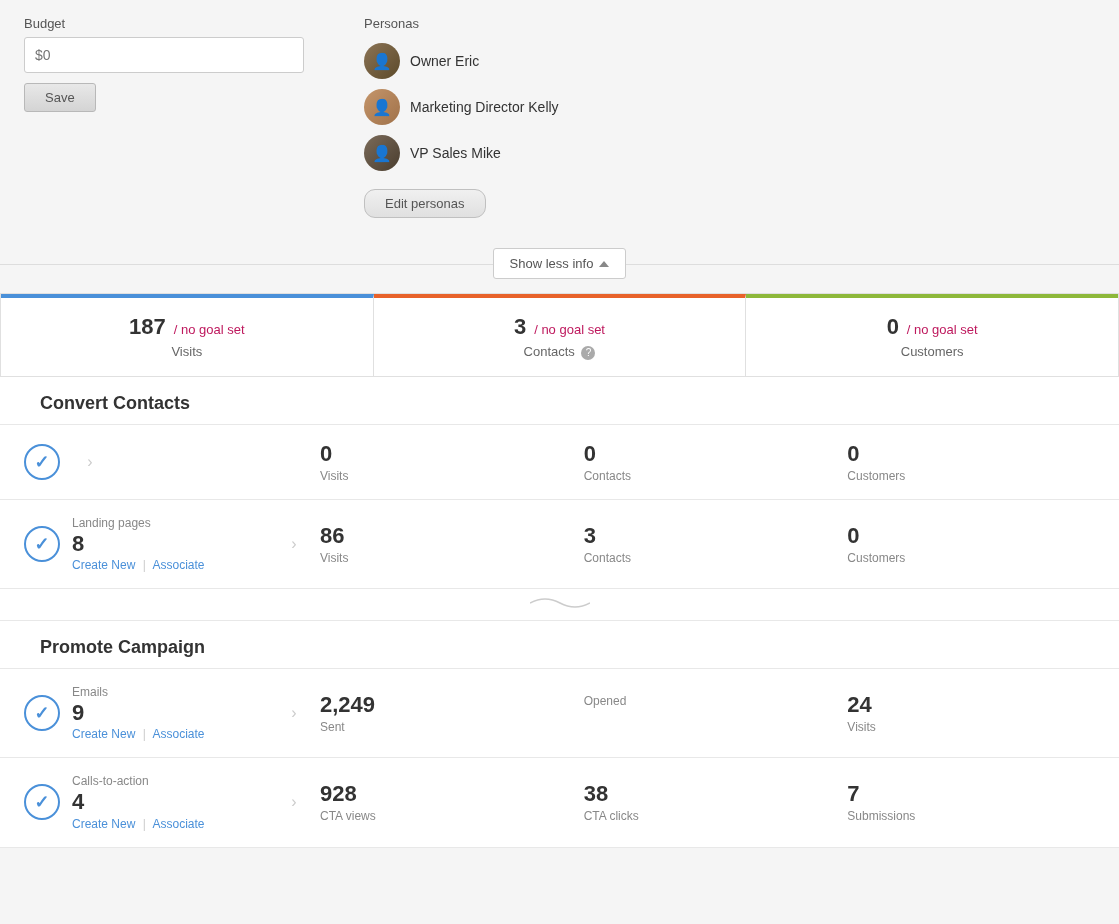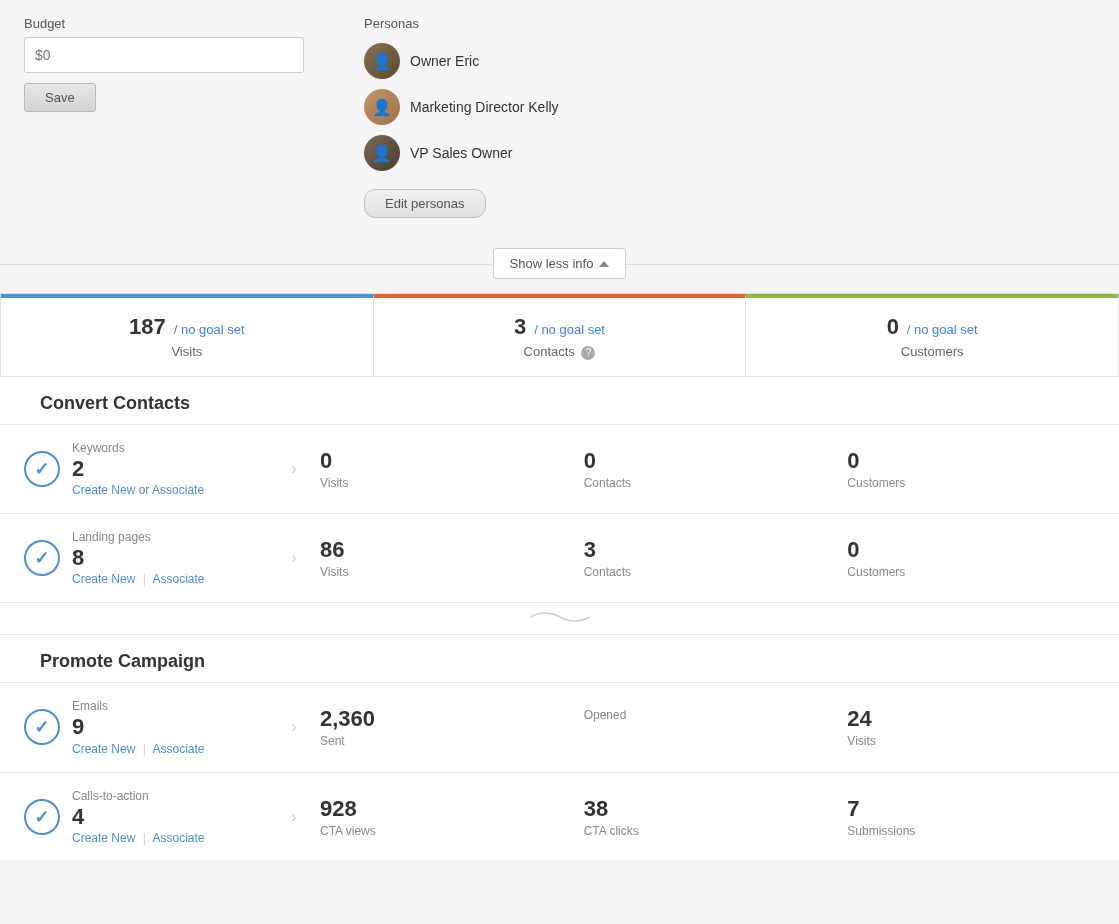--- a/index.html
+++ b/index.html
@@ -173,21 +173,21 @@
 
     .metric-value {
       font-size: 22px;
       font-weight: bold;
       color: #333;
       display: inline;
     }
 
     .metric-goal {
       font-size: 13px;
-      color: #3b82f6;
+      color: #be185d;
       display: inline;
       margin-left: 4px;
       text-decoration: none;
     }
 
     .metric-label {
       font-size: 13px;
       color: #666;
       margin-top: 4px;
     }
@@ -364,21 +364,21 @@
       <div class="persona-avatar">
         <div class="persona-avatar-img avatar-kelly">👤</div>
       </div>
       <span class="persona-name">Marketing Director Kelly</span>
     </div>
 
     <div class="persona-item">
       <div class="persona-avatar">
         <div class="persona-avatar-img avatar-mike">👤</div>
       </div>
-      <span class="persona-name">VP Sales Owner</span>
+      <span class="persona-name">VP Sales Mike</span>
     </div>
 
     <button class="edit-personas-btn">Edit personas</button>
   </div>
 </div>
 
 <div class="show-less-bar">
   <button class="show-less-btn">
     <span>Show less info</span>
     <span class="chevron-up"></span>
@@ -415,27 +415,20 @@
 </div>
 
 <div class="main-content">
   <div class="section-header">Convert Contacts</div>
   <hr class="section-divider">
 
   <div class="activity-row">
     <div class="activity-left">
       <div class="check-circle">
         <span class="check-mark">✓</span>
-      </div>
-      <div class="activity-info">
-        <div class="activity-type">Keywords</div>
-        <div class="activity-count">2</div>
-        <div class="activity-actions">
-          <a href="#">Create New or Associate</a>
-        </div>
       </div>
       <div class="chevron-right-icon">›</div>
     </div>
     <div class="stats-group">
       <div class="stat-item">
         <div class="stat-value">0</div>
         <div class="stat-label">Visits</div>
       </div>
       <div class="stat-item">
         <div class="stat-value">0</div>
@@ -502,21 +495,21 @@
         <div class="activity-actions">
           <a href="#">Create New</a>
           <span class="activity-separator">|</span>
           <a href="#">Associate</a>
         </div>
       </div>
       <div class="chevron-right-icon">›</div>
     </div>
     <div class="stats-group">
       <div class="stat-item">
-        <div class="stat-value">2,360</div>
+        <div class="stat-value">2,249</div>
         <div class="stat-label">Sent</div>
       </div>
       <div class="stat-item">
         <div class="stat-label">Opened</div>
       </div>
       <div class="stat-item">
         <div class="stat-value">24</div>
         <div class="stat-label">Visits</div>
       </div>
     </div>

